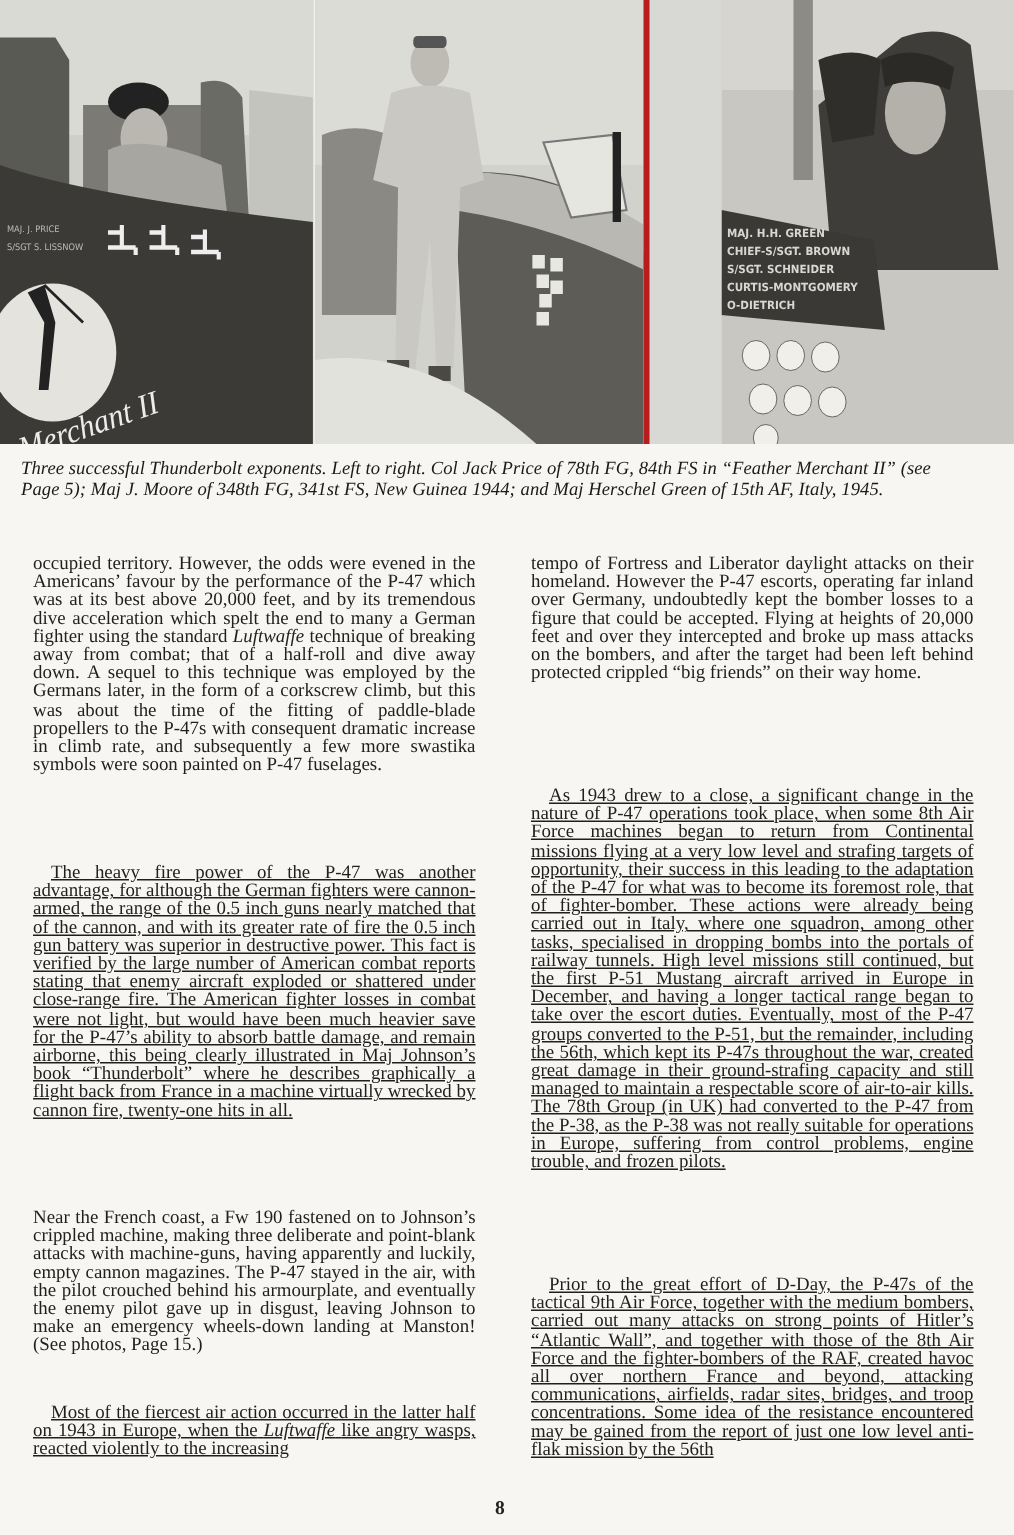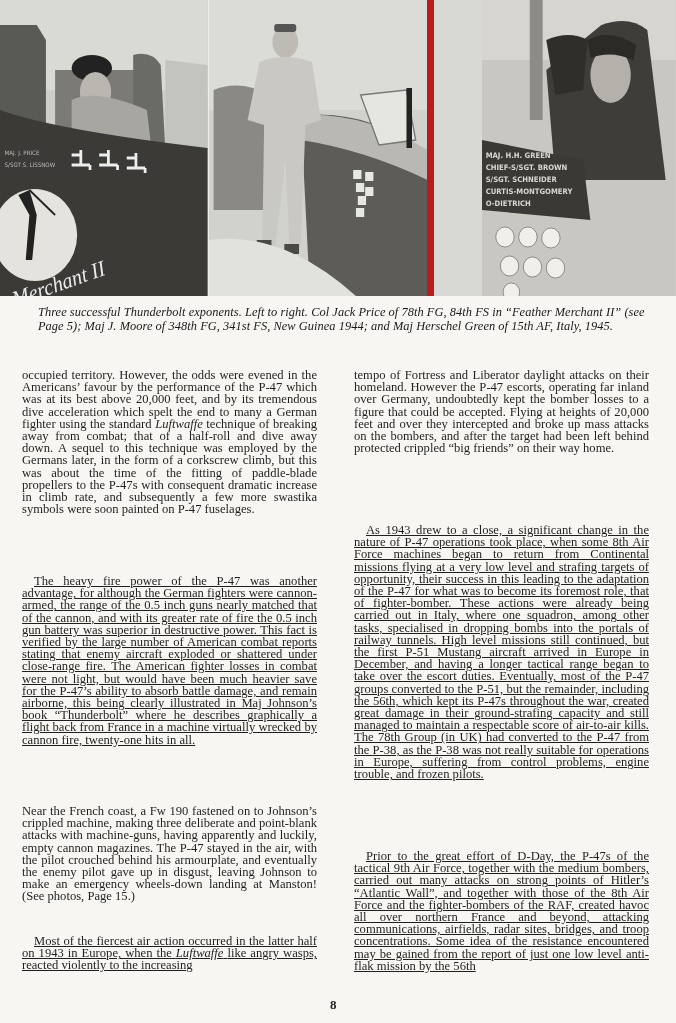--- a/index.html
+++ b/index.html
@@ -13,24 +13,24 @@
   .photo-strip {
     position: absolute; left: 0; top: 0; width: 676px; height: 296px;
     display: flex; background: #d8d8d4;
   }
   .photo {
     position: relative; height: 296px; overflow: hidden;
   }
   .photo svg { display: block; width: 100%; height: 100%; }
   .photo-left { width: 226px; }
   .photo-mid { width: 238px; border-left: 1px solid #efefe9; }
-  .photo-right { width: 211px; border-left: 7px solid #b91c1c; padding-left: 48px; }
+  .photo-right { width: 211px; border-left: 4px solid #b91c1c; padding-left: 48px; }
 
   .caption {
-    position: absolute; left: 38px; top: 306px; width: 628px;
+    position: absolute; left: 14px; top: 306px; width: 628px;
     font-style: italic; font-size: 12.4px; line-height: 13.8px;
     color: #1a1a1a; letter-spacing: 0.05px;
   }
   .col {
     position: absolute; width: 295px;
     font-size: 12.6px; line-height: 12.2px;
     text-align: justify; color: #1f1f1f;
   }
   .col-left { left: 22px; }
   .col-right { left: 354px; }

